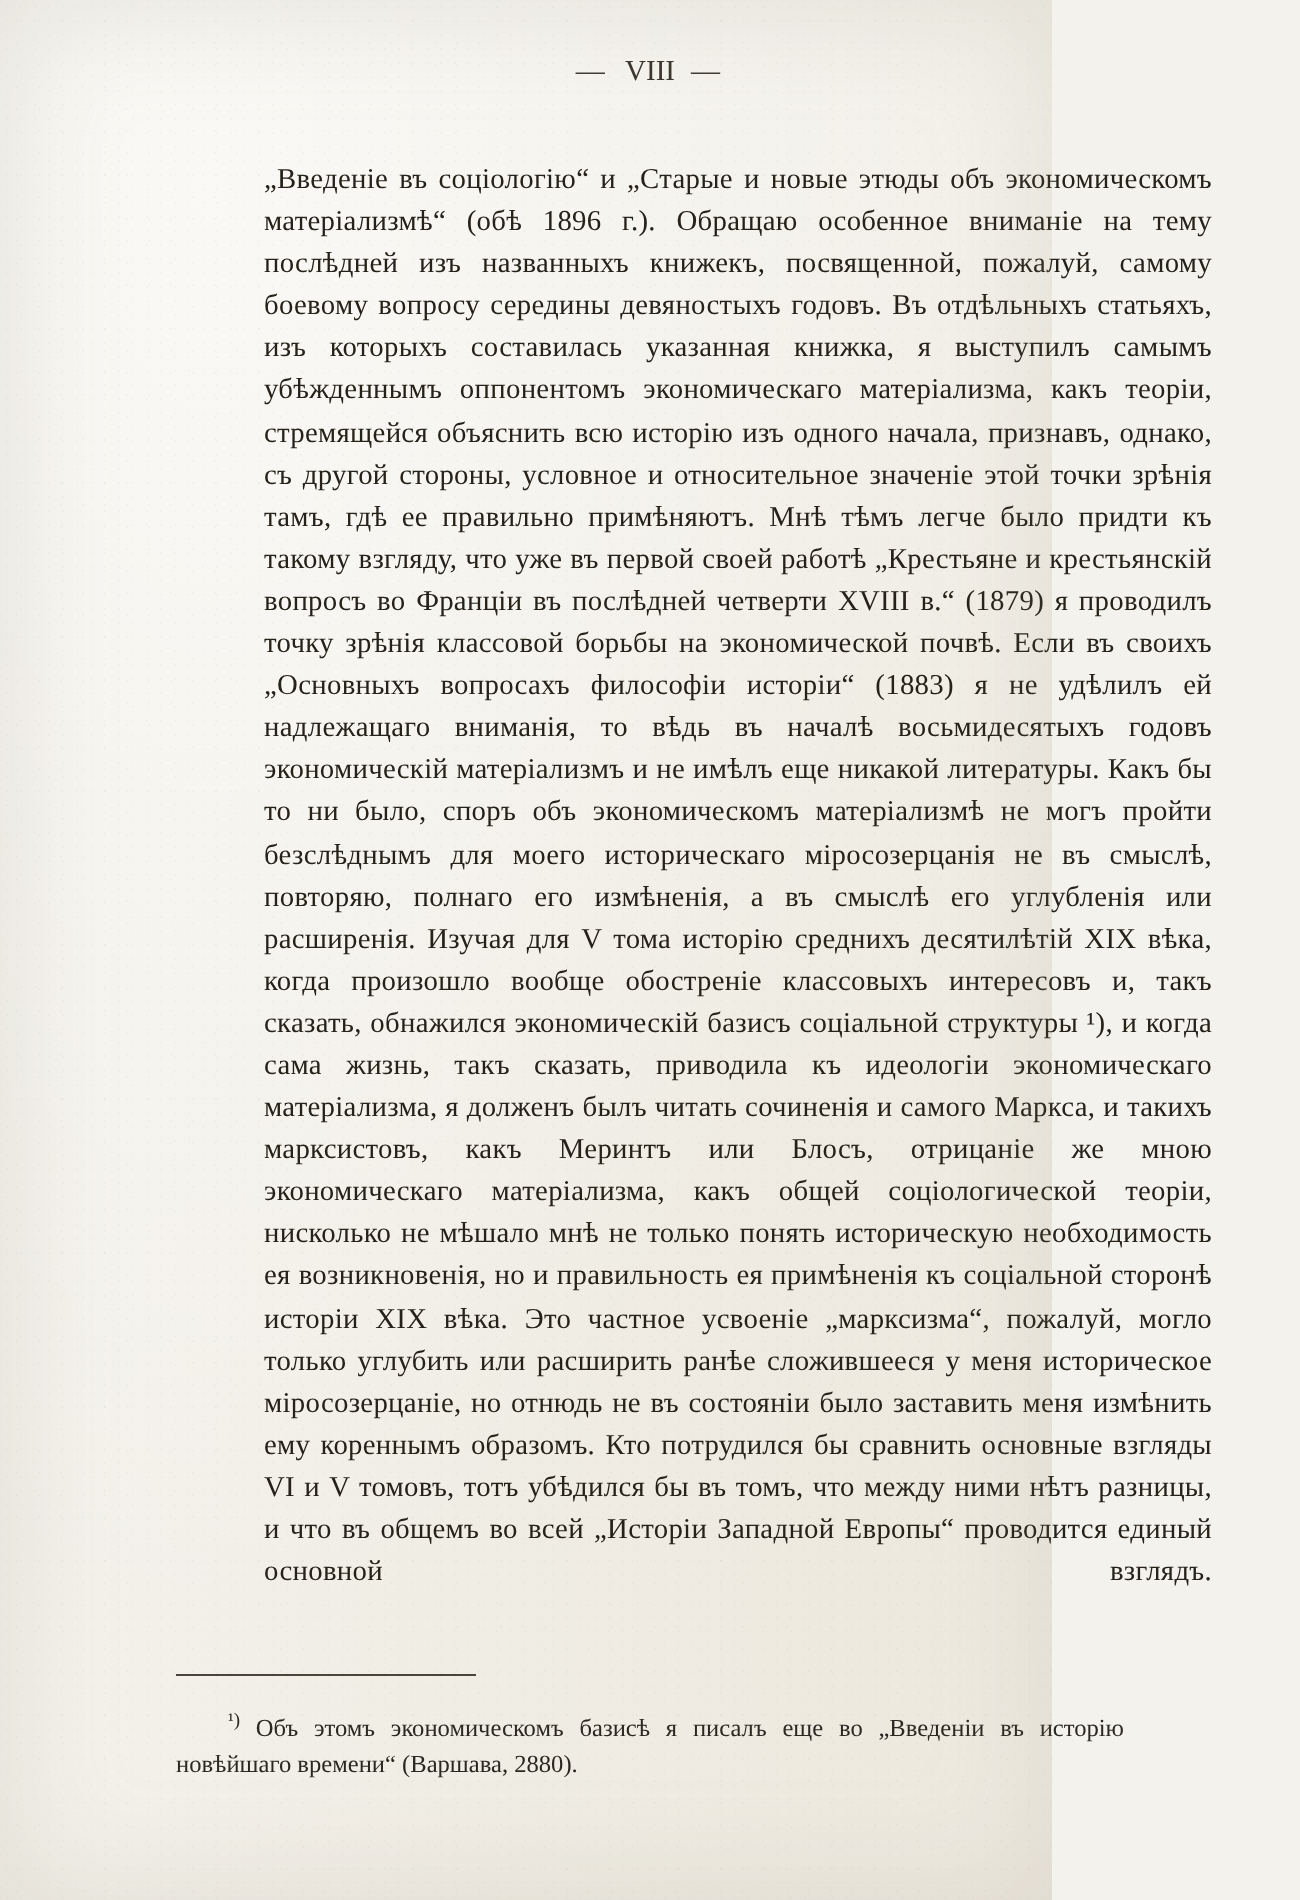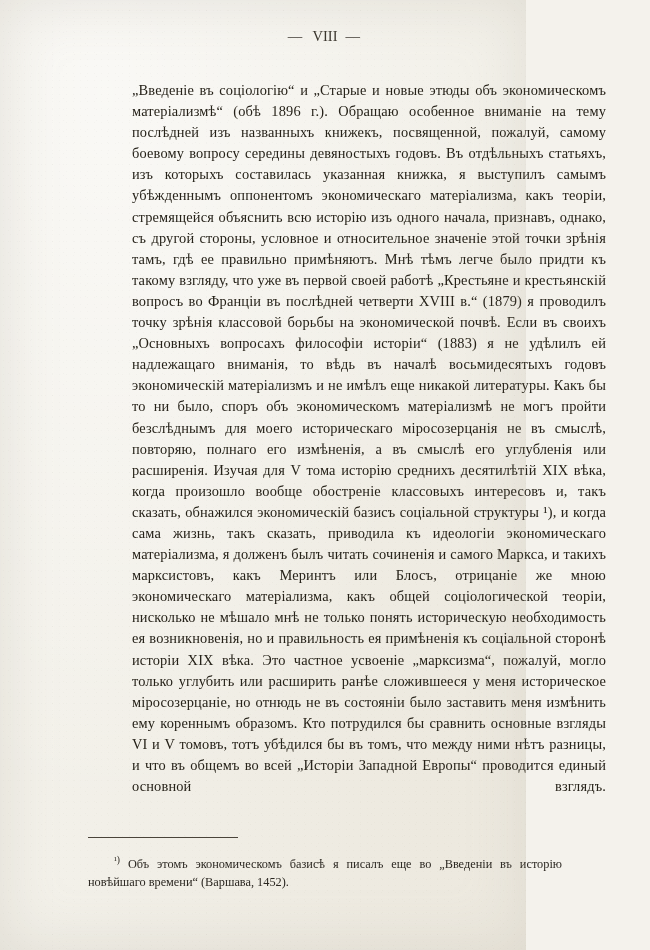--- a/index.html
+++ b/index.html
@@ -121,17 +121,17 @@
     <span>—</span><span class="dash">VIII</span><span>—</span>
   </div>
 
   <div class="body-col">
     <p class="para">„Введеніе въ соціологію“ и „Старые и новые этюды объ экономическомъ матеріализмѣ“ (обѣ 1896 г.). Обращаю особенное вниманіе на тему послѣдней изъ названныхъ книжекъ, посвященной, пожалуй, самому боевому вопросу середины девяностыхъ годовъ. Въ отдѣльныхъ статьяхъ, изъ которыхъ составилась указанная книжка, я выступилъ самымъ убѣжденнымъ оппонентомъ экономическаго матеріализма, какъ теоріи, стремящейся объяснить всю исторію изъ одного начала, признавъ, однако, съ другой стороны, условное и относительное значеніе этой точки зрѣнія тамъ, гдѣ ее правильно примѣняютъ. Мнѣ тѣмъ легче было придти къ такому взгляду, что уже въ первой своей работѣ „Крестьяне и крестьянскій вопросъ во Франціи въ послѣдней четверти XVIII в.“ (1879) я проводилъ точку зрѣнія классовой борьбы на экономической почвѣ. Если въ своихъ „Основныхъ вопросахъ философіи исторіи“ (1883) я не удѣлилъ ей надлежащаго вниманія, то вѣдь въ началѣ восьмидесятыхъ годовъ экономическій матеріализмъ и не имѣлъ еще никакой литературы. Какъ бы то ни было, споръ объ экономическомъ матеріализмѣ не могъ пройти безслѣднымъ для моего историческаго міросозерцанія не въ смыслѣ, повторяю, полнаго его измѣненія, а въ смыслѣ его углубленія или расширенія. Изучая для V тома исторію среднихъ десятилѣтій XIX вѣка, когда произошло вообще обостреніе классовыхъ интересовъ и, такъ сказать, обнажился экономическій базисъ соціальной структуры ¹), и когда сама жизнь, такъ сказать, приводила къ идеологіи экономическаго матеріализма, я долженъ былъ читать сочиненія и самого Маркса, и такихъ марксистовъ, какъ Меринтъ или Блосъ, отрицаніе же мною экономическаго матеріализма, какъ общей соціологической теоріи, нисколько не мѣшало мнѣ не только понять историческую необходимость ея возникновенія, но и правильность ея примѣненія къ соціальной сторонѣ исторіи XIX вѣка. Это частное усвоеніе „марксизма“, пожалуй, могло только углубить или расширить ранѣе сложившееся у меня историческое міросозерцаніе, но отнюдь не въ состояніи было заставить меня измѣнить ему кореннымъ образомъ. Кто потрудился бы сравнить основные взгляды VI и V томовъ, тотъ убѣдился бы въ томъ, что между ними нѣтъ разницы, и что въ общемъ во всей „Исторіи Западной Европы“ проводится единый основной взглядъ.</p>
   </div>
 
   <div class="note-rule"></div>
 
   <div class="footnote">
-    <span class="fn-indent"></span><sup class="fnref">¹)</sup><span> Объ этомъ экономическомъ базисѣ я писалъ еще во „Введеніи въ исторію новѣйшаго времени“ (Варшава, 1452).</span>
+    <span class="fn-indent"></span><sup class="fnref">¹)</sup><span> Объ этомъ экономическомъ базисѣ я писалъ еще во „Введеніи въ исторію новѣйшаго времени“ (Варшава, 2880).</span>
   </div>
 
   <div class="edge-shade"></div>
 </div>
 
 </body></html>

